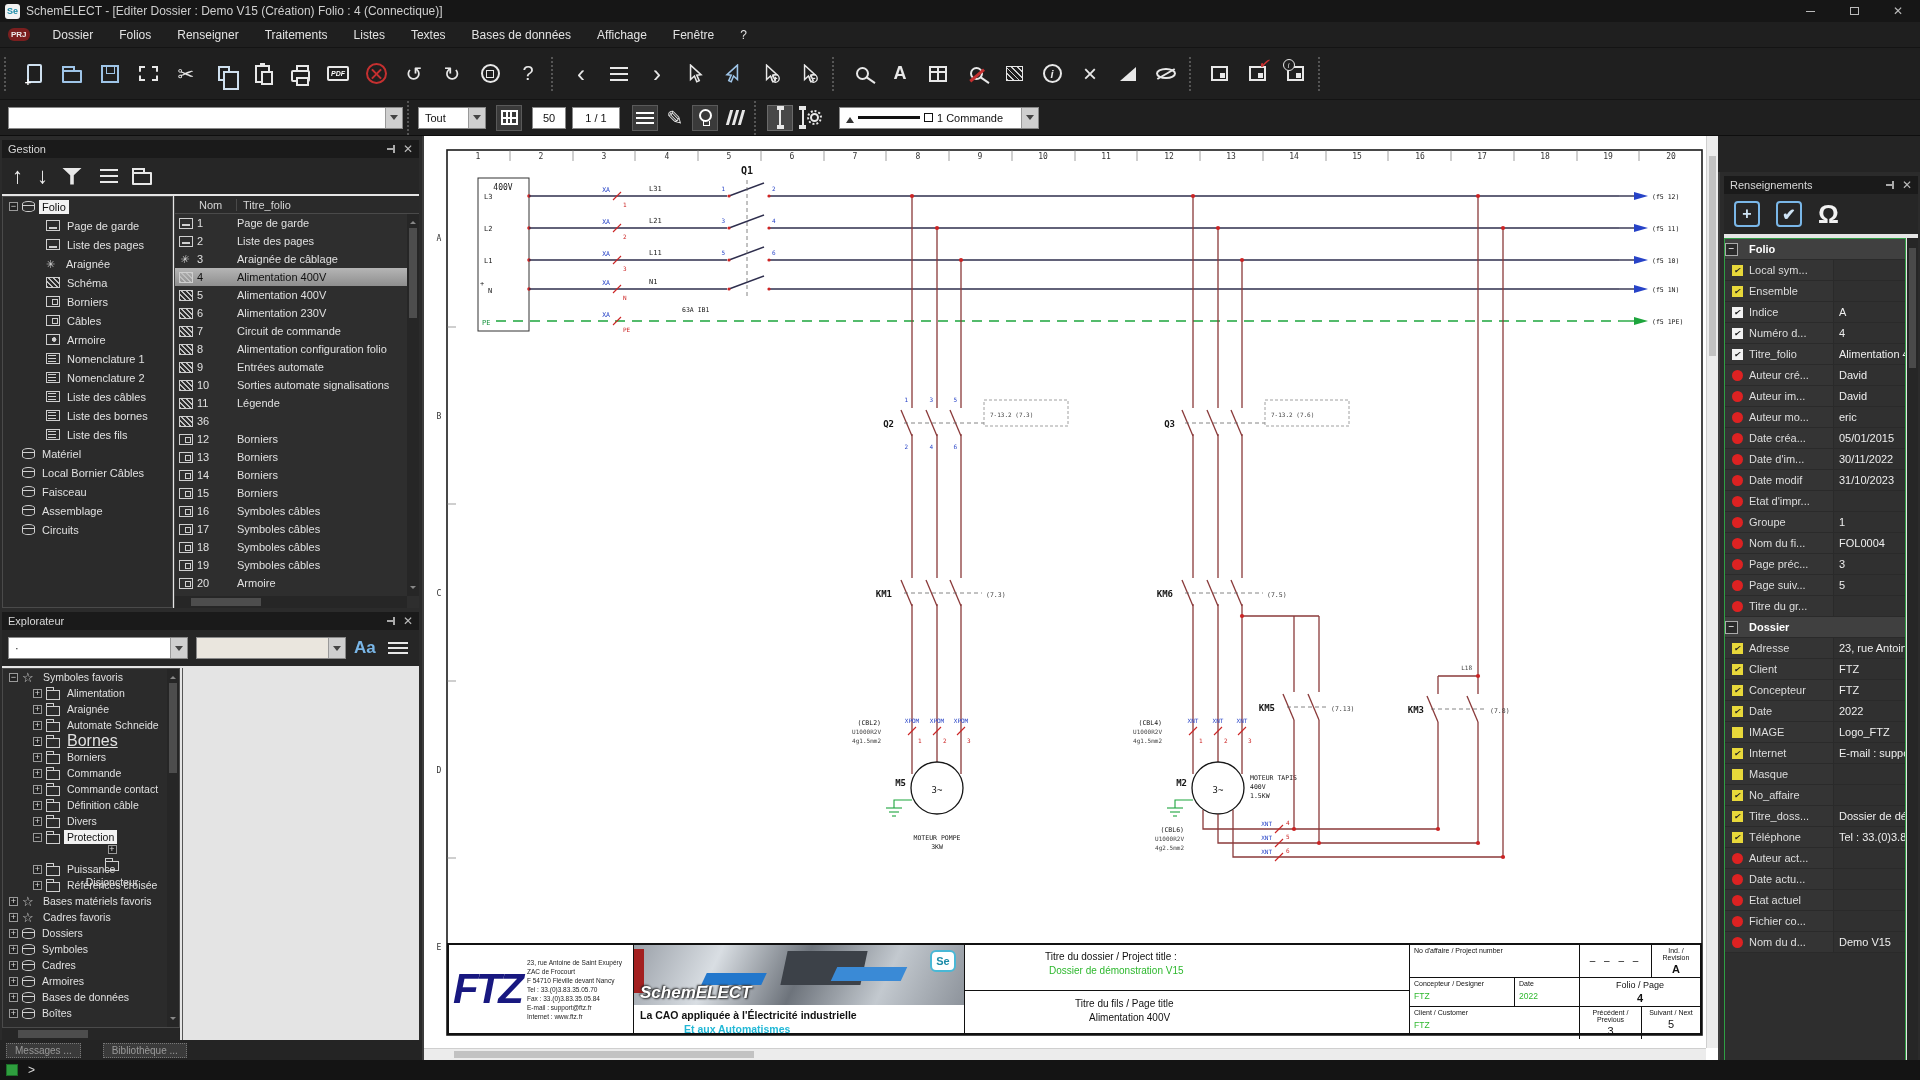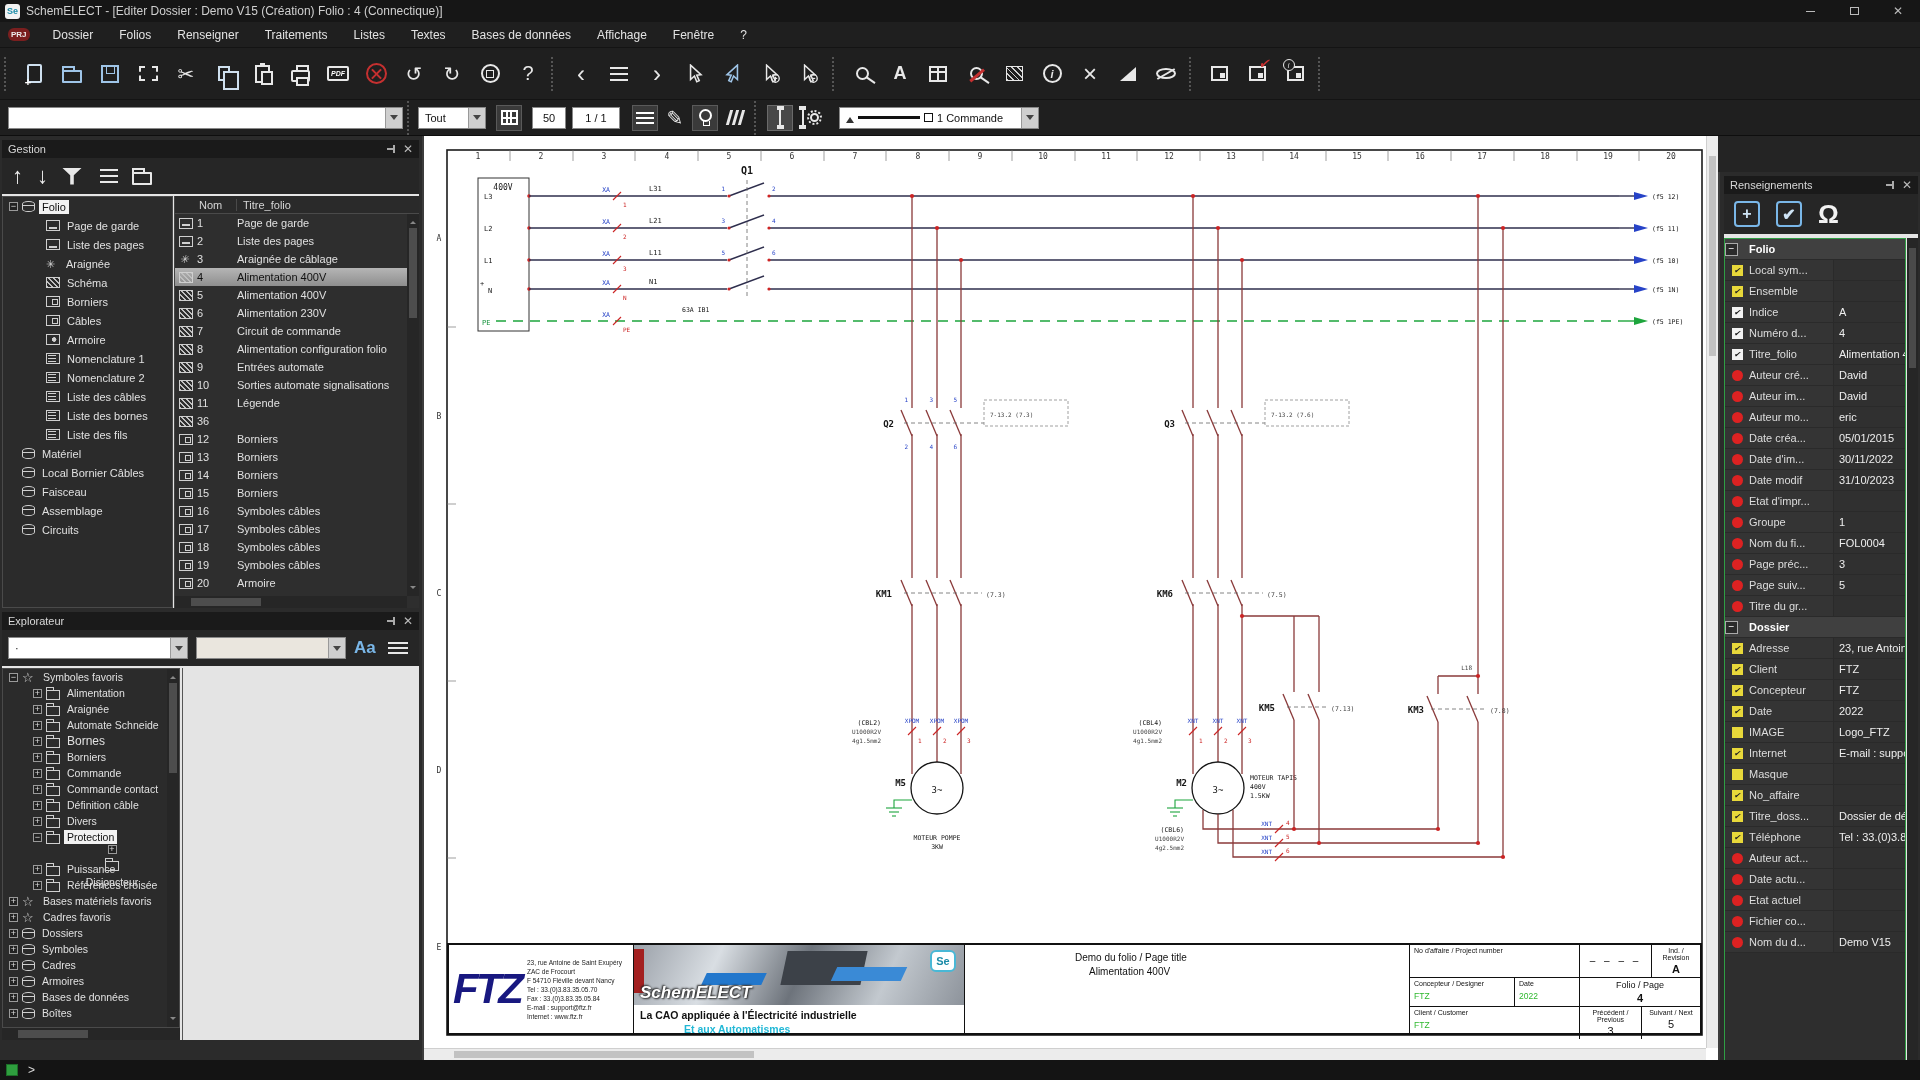--- a/index.html
+++ b/index.html
@@ -776,21 +776,21 @@
                 <span class="tico ic-folder"></span>
                 <span class="lbl">Araignée</span>
               </div>
 
               <div class="titem ind1" style="height:16px; font-size:10.5px;">
                 <span class="expbox plus"></span>
                 <span class="tico ic-folder"></span>
                 <span class="lbl">Automate Schneide</span>
               </div>
 
-              <div class="titem ind1" style="height:16px; font-size:12px;">
+              <div class="titem ind1" style="height:16px; font-size:16px;text-decoration:underline;">
                 <span class="expbox plus"></span>
                 <span class="tico ic-folder"></span>
                 <span class="lbl">Bornes</span>
               </div>
 
               <div class="titem ind1" style="height:16px; font-size:10.5px;">
                 <span class="expbox plus"></span>
                 <span class="tico ic-folder"></span>
                 <span class="lbl">Borniers</span>
               </div>
@@ -895,20 +895,24 @@
               <span class="thumb"></span>
             </div>
         </div>
         <div class="hscroll" style="left:0; width:178px; right:auto;">
             <span class="thumb"></span>
           </div>
         <div class="epreview"></div>
       </div>
     </div>
 
+    <div class="dock-tabs">
+      <span class="dtab">Messages ...</span>
+      <span class="dtab">Bibliothèque ...</span>
+    </div>
   </div>
 
   <div class="canvas">
     <svg width="1294" height="912" viewBox="0 0 1294 912">
 
       <g stroke="#1b1b1b" fill="none">
         <rect x="23" y="14" width="1255" height="885" stroke-width="1.6"></rect>
         <path stroke="#777" stroke-width="0.7" d="M86 14v11M149 14v11M211 14v11M274 14v11M337 14v11M400 14v11M462 14v11M525 14v11M588 14v11M651 14v11M713 14v11M776 14v11M839 14v11M902 14v11M964 14v11M1027 14v11M1090 14v11M1153 14v11M1215 14v11"></path>
         <path stroke="#777" stroke-width="0.7" d="M23 191h9M23 368h9M23 545h9M23 722h9"></path>
       </g>
@@ -1260,22 +1264,26 @@
             <span class="p-blue1"></span>
             <span class="p-dark"></span>
             <span class="p-blue2"></span>
         </div>
         <div class="se-badge">Se</div>
         <div class="schemelect">SchemELECT</div>
         <div class="tagline1">La CAO appliquée à l'Électricité industrielle</div>
         <div class="tagline2">Et aux Automatismes</div>
       </div>
       <div class="tb-col3">
+        <div class="tb-c3top">
+          <div class="lab">Titre du dossier / Project title :</div>
+          <div class="val">Dossier de démonstration V15</div>
+        </div>
         <div class="tb-c3bot">
-          <div class="lab">Demo du folio / Page title</div>
+          <div class="lab">Titre du fils / Page title</div>
           <div class="val">Alimentation 400V</div>
         </div>
       </div>
       <div class="tb-col4">
         <div class="tb-r">
           <div class="tb-c" style="width:170px;"><span>No d'affaire / Project number</span></div>
           <div class="tb-c" style="width:72px;">
               <div class="dashes">– – – –</div>
             </div>
           <div class="tb-c center" style="flex:1;"><span>Ind. / Revision</span><div class="big">A</div></div>

